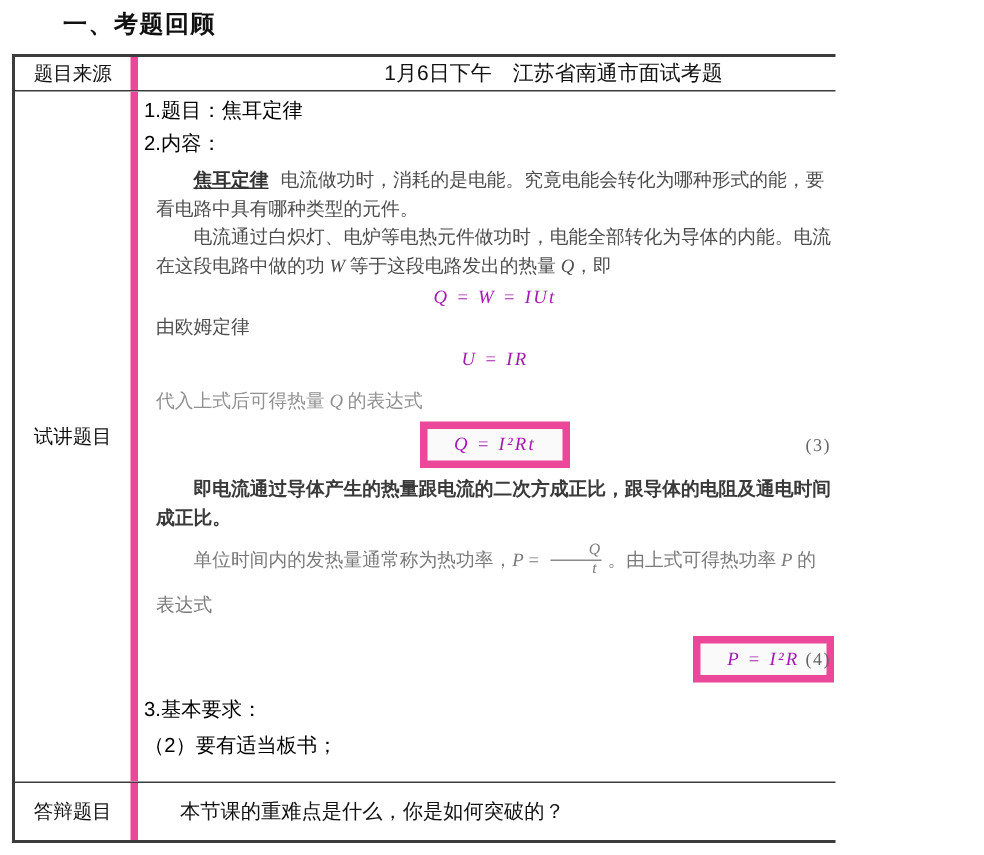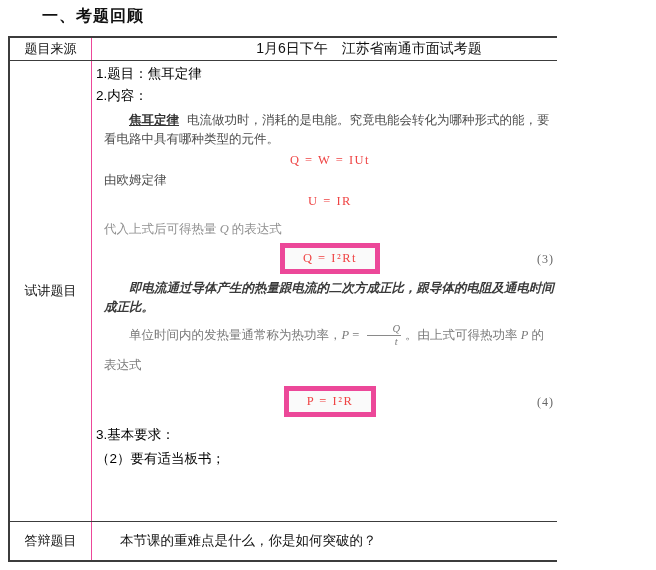--- a/index.html
+++ b/index.html
@@ -20,21 +20,21 @@
     position: absolute; left: 8px; top: 36px;
     width: 640px; height: 526px;
     border: 2px solid #3c3c3c;
     display: flex; flex-direction: column;
     background: #fff;
   }
   .trow { display: flex; border-bottom: 1px solid #3c3c3c; }
   .trow.last { border-bottom: none; }
   .cell-label {
     width: 82px; min-width: 82px;
-    border-right: 1px solid #ec4899;
+    border-right: 5px solid #ec4899;
     display: flex; align-items: center; justify-content: center;
     font-size: 13px; color: #111;
   }
   .row-source { height: 23px; }
   .row-source .cell-value {
     flex: 1; display: flex; align-items: center; justify-content: center;
     font-size: 14px; color: #111;
   }
   .row-lecture { flex: 1; overflow: hidden; }
   .lecture-content { flex: 1; padding: 2px 6px 0 4px; }
@@ -53,39 +53,39 @@
   .excerpt p.ind { text-indent: 2em; }
   .term-bold {
     font-weight: bold; text-decoration: underline;
     color: #333; margin-right: 8px;
     font-family: "Liberation Sans", sans-serif;
   }
   .var { font-style: italic; font-family: "Liberation Serif", serif; }
   .eq-row { position: relative; text-align: center; }
   .eq-row.m1 { margin: 2px 0 1px 0; }
   .eq {
-    font-family: "Liberation Serif", serif;
-    color: #ef4444; letter-spacing: 1.5px; font-size: 12.5px;
+    font-style: italic; font-family: "Liberation Serif", serif;
+    color: #a21caf; letter-spacing: 1.5px; font-size: 12.5px;
   }
   .eq-boxed {
     display: inline-block; border: 5px solid #ec4899;
     background: #fafafa; padding: 1px 18px;
   }
   .eq-num {
     position: absolute; right: 2px; top: 50%; transform: translateY(-50%);
     font-family: "Liberation Serif", serif; color: #666; font-size: 12px;
     font-style: normal; letter-spacing: 1px;
   }
   .gap8 { height: 8px; }
   .light-line { color: #909090; }
   .light-line .lbold { font-weight: bold; color: #6e6e6e; }
   .bold-statement {
     font-family: "Liberation Sans", sans-serif;
     font-weight: bold; color: #3a3a3a; text-indent: 2em;
-    margin-top: 5px; font-size: 12.5px; font-style: italic;
+    margin-top: 5px; font-size: 12.5px;
   }
   .power-line { text-indent: 2em; margin-top: 3px; color: #7a7a7a; line-height: 30px; }
   .frac {
     display: inline-flex; flex-direction: column; align-items: center;
     vertical-align: middle; line-height: 1.1; font-size: 10.5px;
     font-style: italic; font-family: "Liberation Serif", serif; color: #7a7a7a;
     margin: 0 2px; transform: translateY(-1px);
   }
   .frac .den { border-top: 1px solid #8a8a8a; padding: 0 3px; }
   .frac .num { padding: 0 3px; }
@@ -110,20 +110,21 @@
       <div class="cell-label">试讲题目</div>
       <div class="lecture-content">
 
         <div class="lecture-line">1.题目：焦耳定律</div>
         <div class="lecture-line">2.内容：</div>
 
         <div class="excerpt">
 
           <p class="ind"><span class="term-bold">焦耳定律</span><span>电流做功时，消耗的是电能。究竟电能会转化为哪种形式的能，要看电路中具有哪种类型的元件。</span></p>
 
+          <p class="ind"><span>电流通过白炽灯、电炉等电热元件做功时，电能全部转化为导体的内能。电流在这段电路中做的功 </span><span class="var">W</span><span> 等于这段电路发出的热量 </span><span class="var">Q</span><span>，即</span></p>
 
           <div class="eq-row m1">
             <span class="eq">Q = W = IUt</span>
           </div>
 
           <p>由欧姆定律</p>
 
           <div class="eq-row m1">
             <span class="eq">U = IR</span>
           </div>
@@ -138,21 +139,21 @@
           </div>
 
           <p class="bold-statement">即电流通过导体产生的热量跟电流的二次方成正比，跟导体的电阻及通电时间成正比。</p>
 
 
           <p class="power-line"><span>单位时间内的发热量通常称为热功率，</span><span class="var">P</span><span> = </span><span class="frac">
                 <span class="num">Q</span>
                 <span class="den">t</span>
               </span><span>。由上式可得热功率 </span><span class="var">P</span><span> 的表达式</span></p>
 
-          <div class="eq-row" style="margin:6px 0 2px 0;">
+          <div class="eq-row" style="margin:6px 0 2px 0;text-align:right;">
             <span class="eq eq-boxed">P = I²R</span>
             <span class="eq-num">(4)</span>
           </div>
 
         </div>
 
         <div class="lecture-line req-title">3.基本要求：</div>
         <div class="lecture-line req-item">（2）要有适当板书；</div>
 
       </div>

